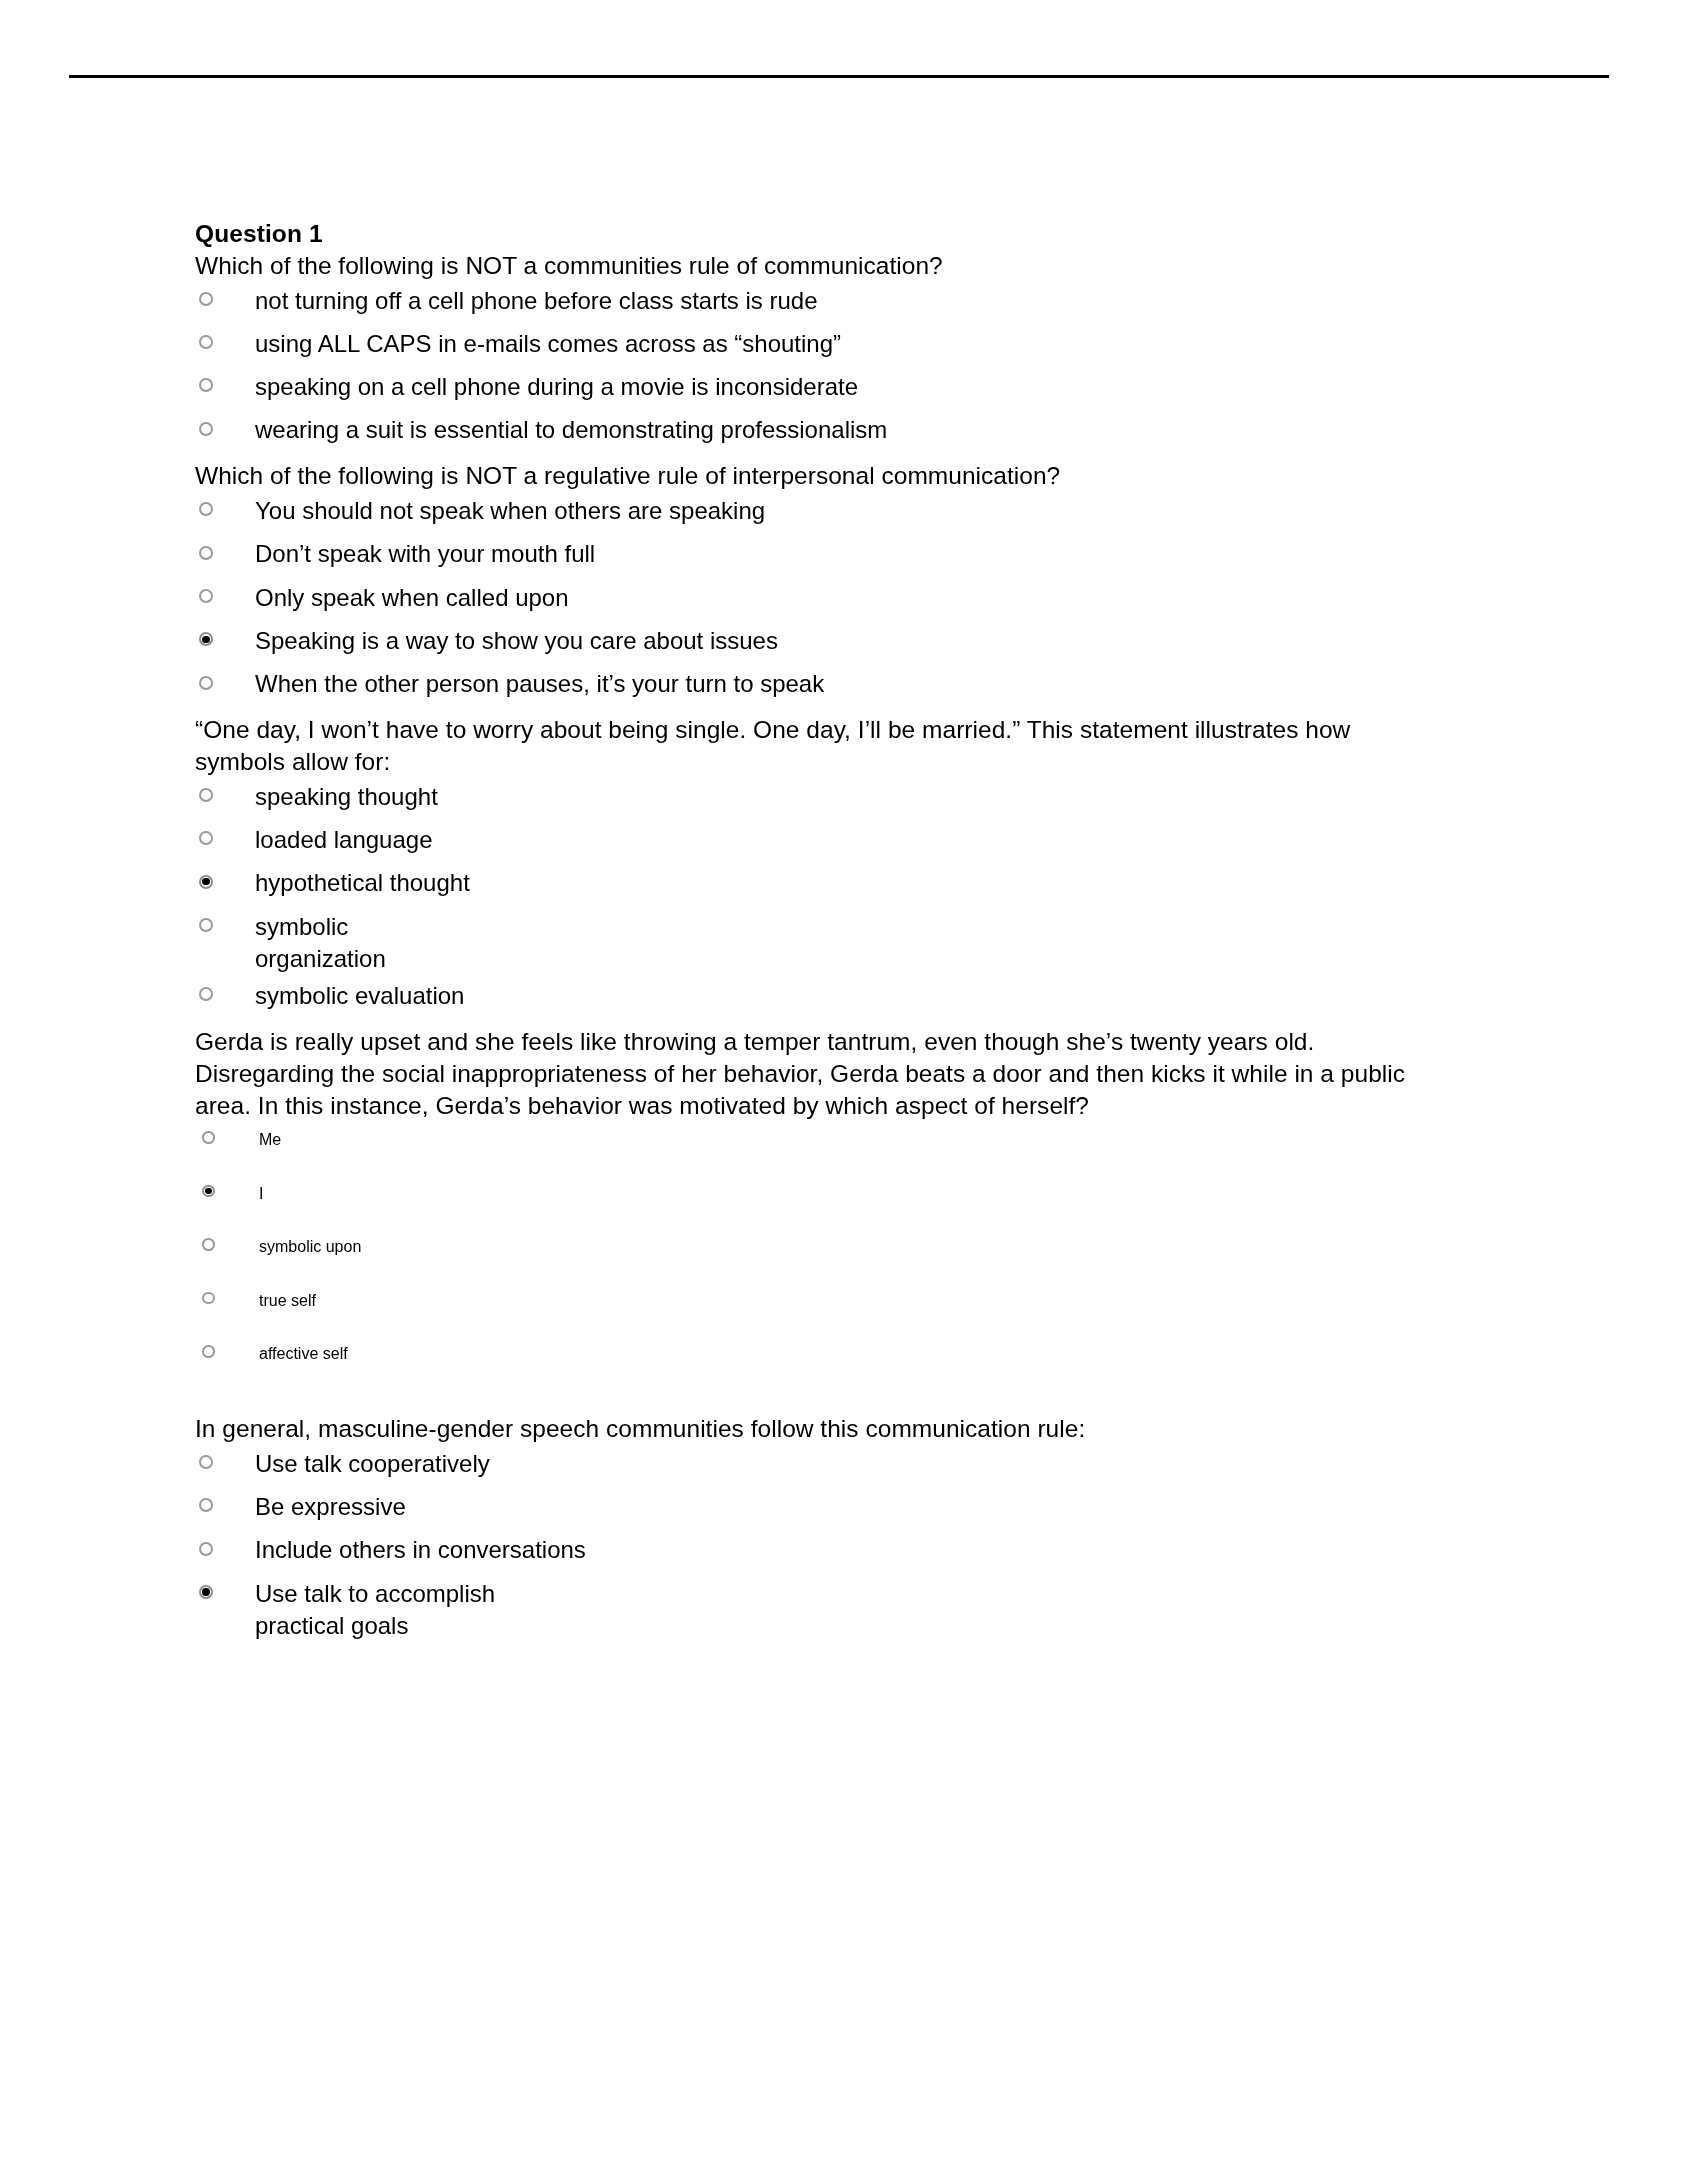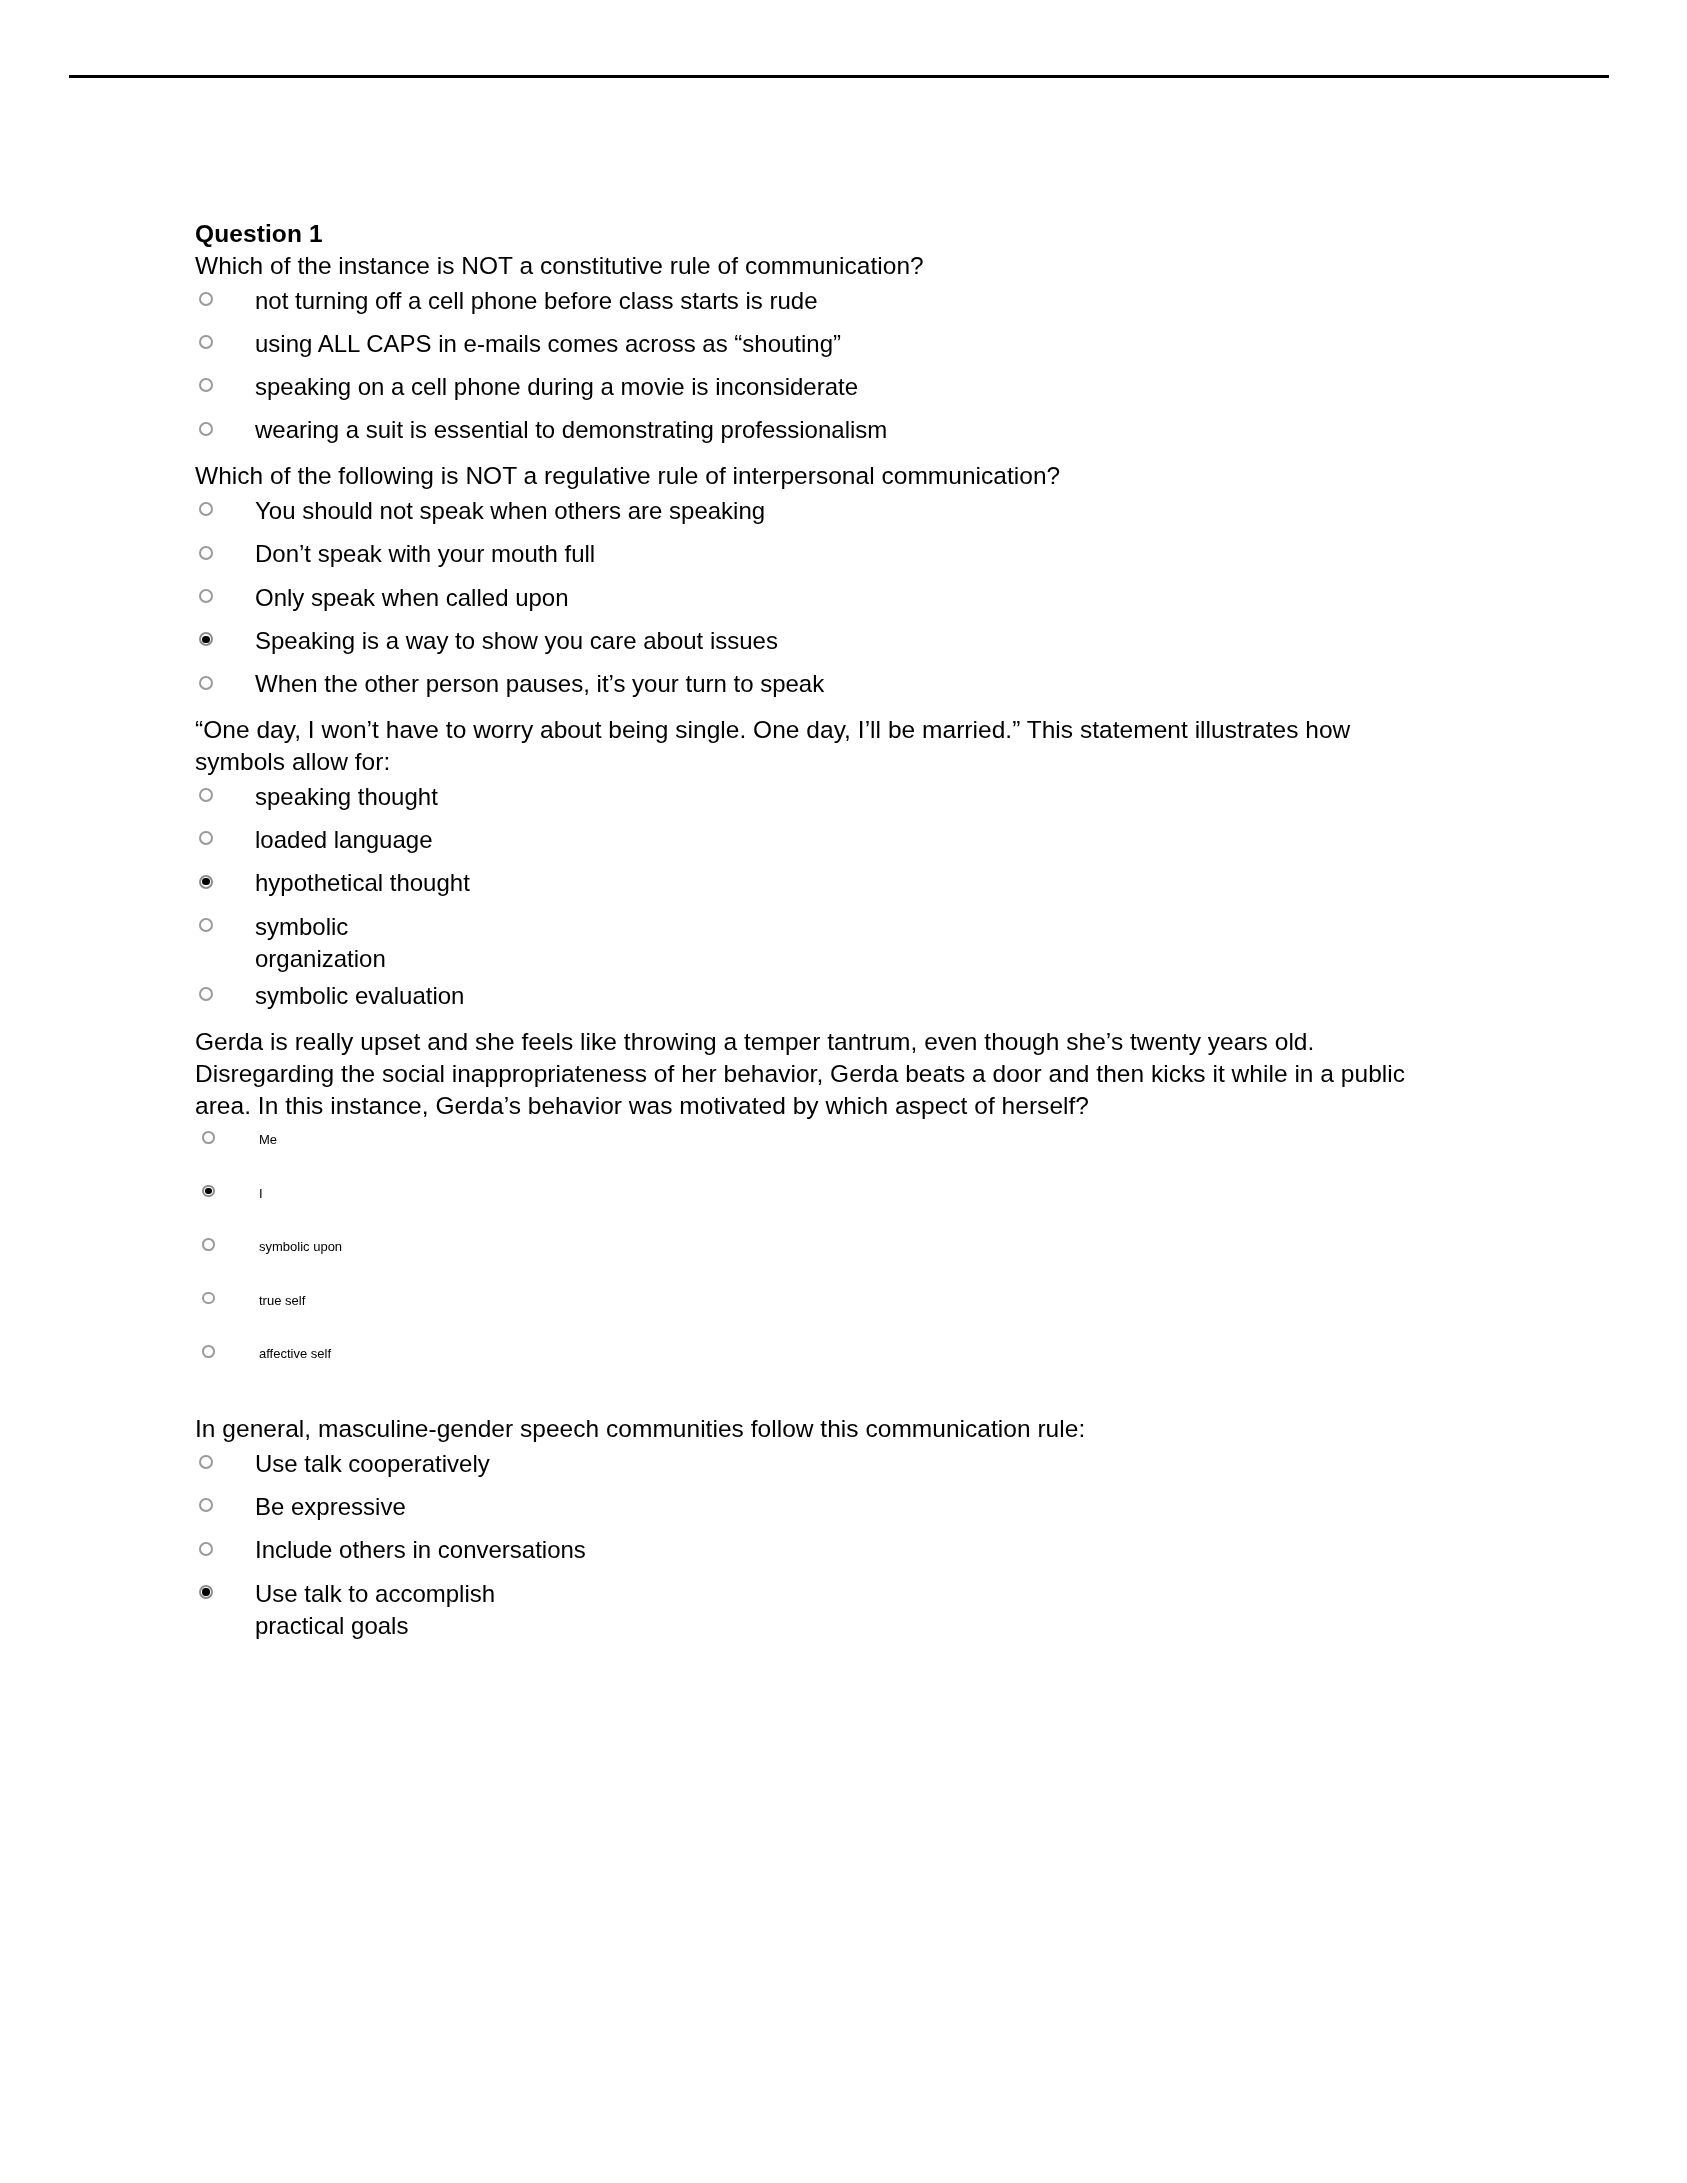--- a/index.html
+++ b/index.html
@@ -93,21 +93,21 @@
     margin-left: -3.6px;
     margin-top: -3.6px;
     border-radius: 50%;
     background: #000000;
   }
   .option-label {
     display: block;
   }
   
   .options.compact .option {
-    font-size: 13px;
+    font-size: 16px;
     line-height: 27px;
     padding-left: 64px;
     min-height: 27px;
     margin-top: 26.5px;
   }
   .options.compact .option:first-child {
     margin-top: 4px;
   }
   .options.compact .radio {
     left: 7.3px;
@@ -133,21 +133,21 @@
 <body>
 
 <div class="page">
 
   <div class="header-rule"></div>
 
   <div class="content">
 
     <div class="block">
       <div class="q-title">Question 1</div>
-      <p class="q-stem">Which of the instance is NOT a constitutive rule of communication?</p>
+      <p class="q-stem">Which of the following is NOT a communities rule of communication?</p>
       <ul class="options">
         <li class="option">
           <span class="radio"></span>
           <span class="option-label">not turning off a cell phone before class starts is rude</span>
         </li>
         <li class="option">
           <span class="radio"></span>
           <span class="option-label">using ALL CAPS in e-mails comes across as “shouting”</span>
         </li>
         <li class="option">

